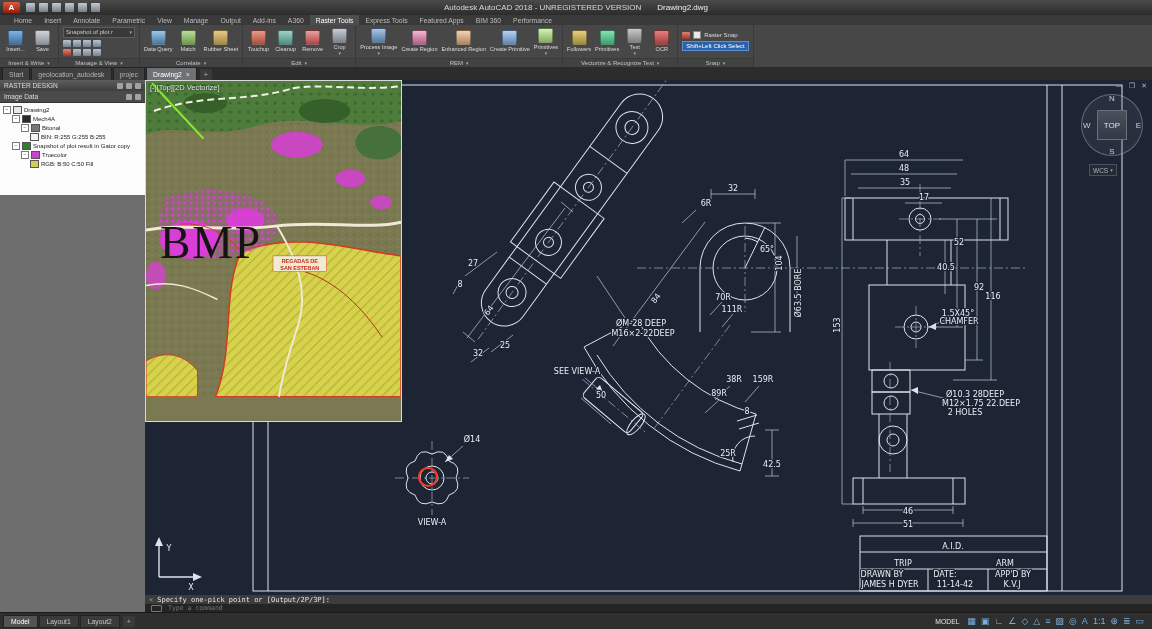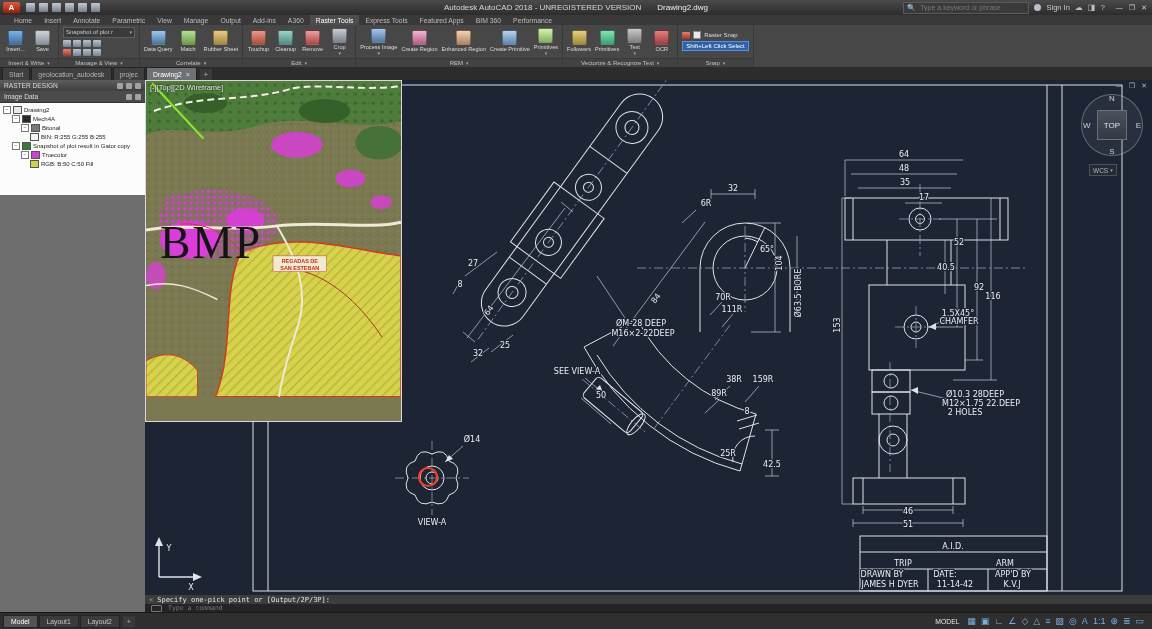--- a/index.html
+++ b/index.html
@@ -115,36 +115,20 @@
       <span class="qicon"></span>
       <span class="qicon"></span>
       <span class="qicon"></span>
       <span class="qicon"></span>
       <span class="qicon"></span>
       <span class="qicon"></span>
     </div>
   <div id="apptitle">
     <span>Autodesk AutoCAD 2018 - UNREGISTERED VERSION</span><span class="doc">Drawing2.dwg</span>
   </div>
-  <div id="tb-right">
-    <span class="search">
-      <span class="mag">🔍</span>
-      <input placeholder="Type a keyword or phrase" style="">
-    </span>
-    <span class="personico"></span>
-    <span class="signin">Sign In</span>
-    <span class="tbico">☁</span>
-    <span class="tbico">◨</span>
-    <span class="tbico">?</span>
-    <span class="winctl" id="appwinctl">
-        <span>—</span>
-        <span>❐</span>
-        <span>✕</span>
-      </span>
-  </div>
 </div>
 
 <div id="ribtabs" class="abs">
     <span class="rtab">Home</span>
     <span class="rtab">Insert</span>
     <span class="rtab">Annotate</span>
     <span class="rtab">Parametric</span>
     <span class="rtab">View</span>
     <span class="rtab">Manage</span>
     <span class="rtab">Output</span>
@@ -653,21 +637,21 @@
       <path d="M160,192 C192,202 218,228 238,258" stroke="#b03020" stroke-width="1" fill="none"></path>
       <g>
         <rect x="128" y="176" width="54" height="16" fill="#f3efe2" opacity="0.9" stroke="#cc2a1a" stroke-width="0.5"></rect>
         <text x="155" y="183" font-size="5.5" fill="#cc2a1a" text-anchor="middle" font-weight="bold" font-family="Liberation Sans, sans-serif">REGADAS DE</text>
         <text x="155" y="190" font-size="5.5" fill="#cc2a1a" text-anchor="middle" font-weight="bold" font-family="Liberation Sans, sans-serif">SAN ESTEBAN</text>
       </g>
       <text x="14" y="178" font-size="46" fill="#141414" font-family="Liberation Serif, serif" letter-spacing="2">BMP</text>
     </svg>
   </div>
 
-  <div id="vplabel" class="abs">[-][Top][2D Wireframe]</div>
+  <div id="vplabel" class="abs">[-][Top][2D Vectorize]</div>
   <div id="cwinctl" class="abs">
       <span>—</span>
       <span>❐</span>
       <span>✕</span>
     </div>
 
   <div id="viewcube" class="abs">
     <div class="vc-ring"></div>
     <span class="vc-l vc-n">N</span>
     <span class="vc-l vc-s">S</span>

